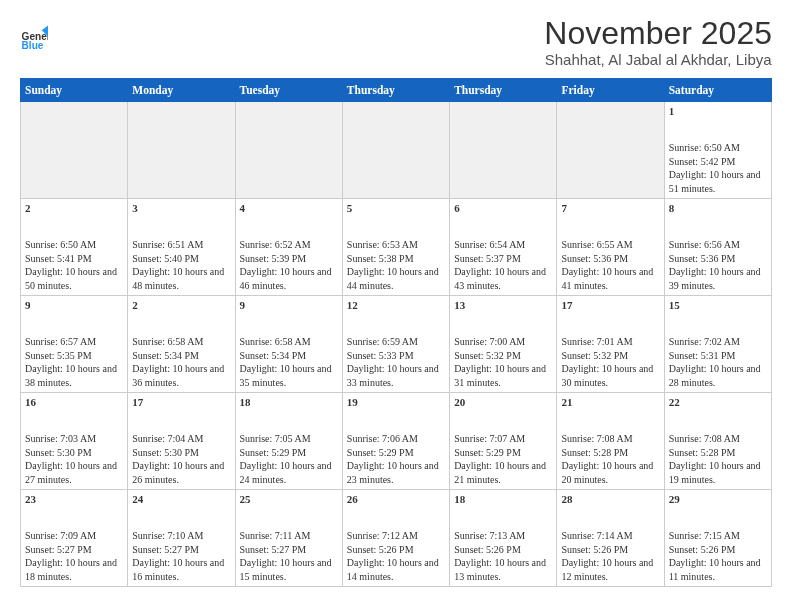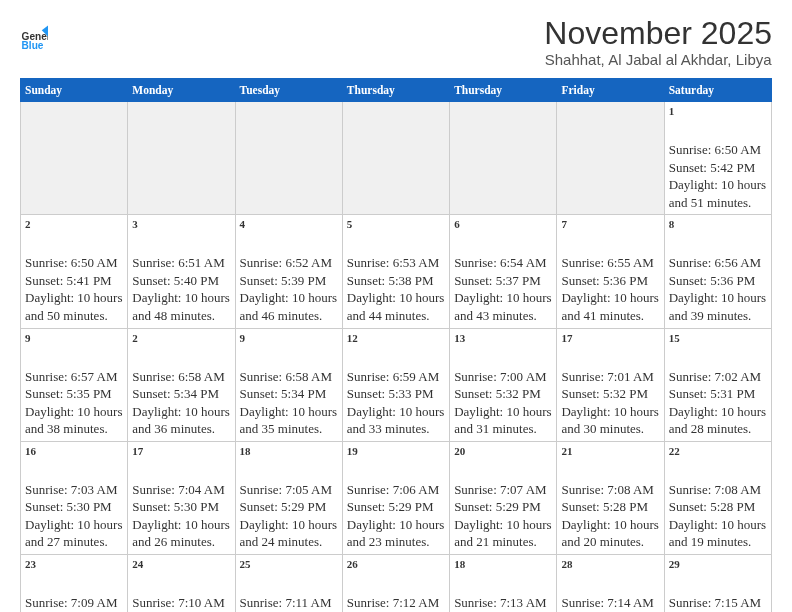--- a/index.html
+++ b/index.html
@@ -76,21 +76,21 @@
       height: 60px;
     }
     .day-number {
       font-size: 11px;
       font-weight: bold;
       color: #333;
       display: block;
       margin-bottom: 1px;
     }
     .day-info {
-      font-size: 13px;
+      font-size: 10px;
       color: #333;
       line-height: 1.35;
       margin-top: 24px;
     }
   </style>
 </head>
 <body>
 
 <div class="page">
   <div class="header-section">

